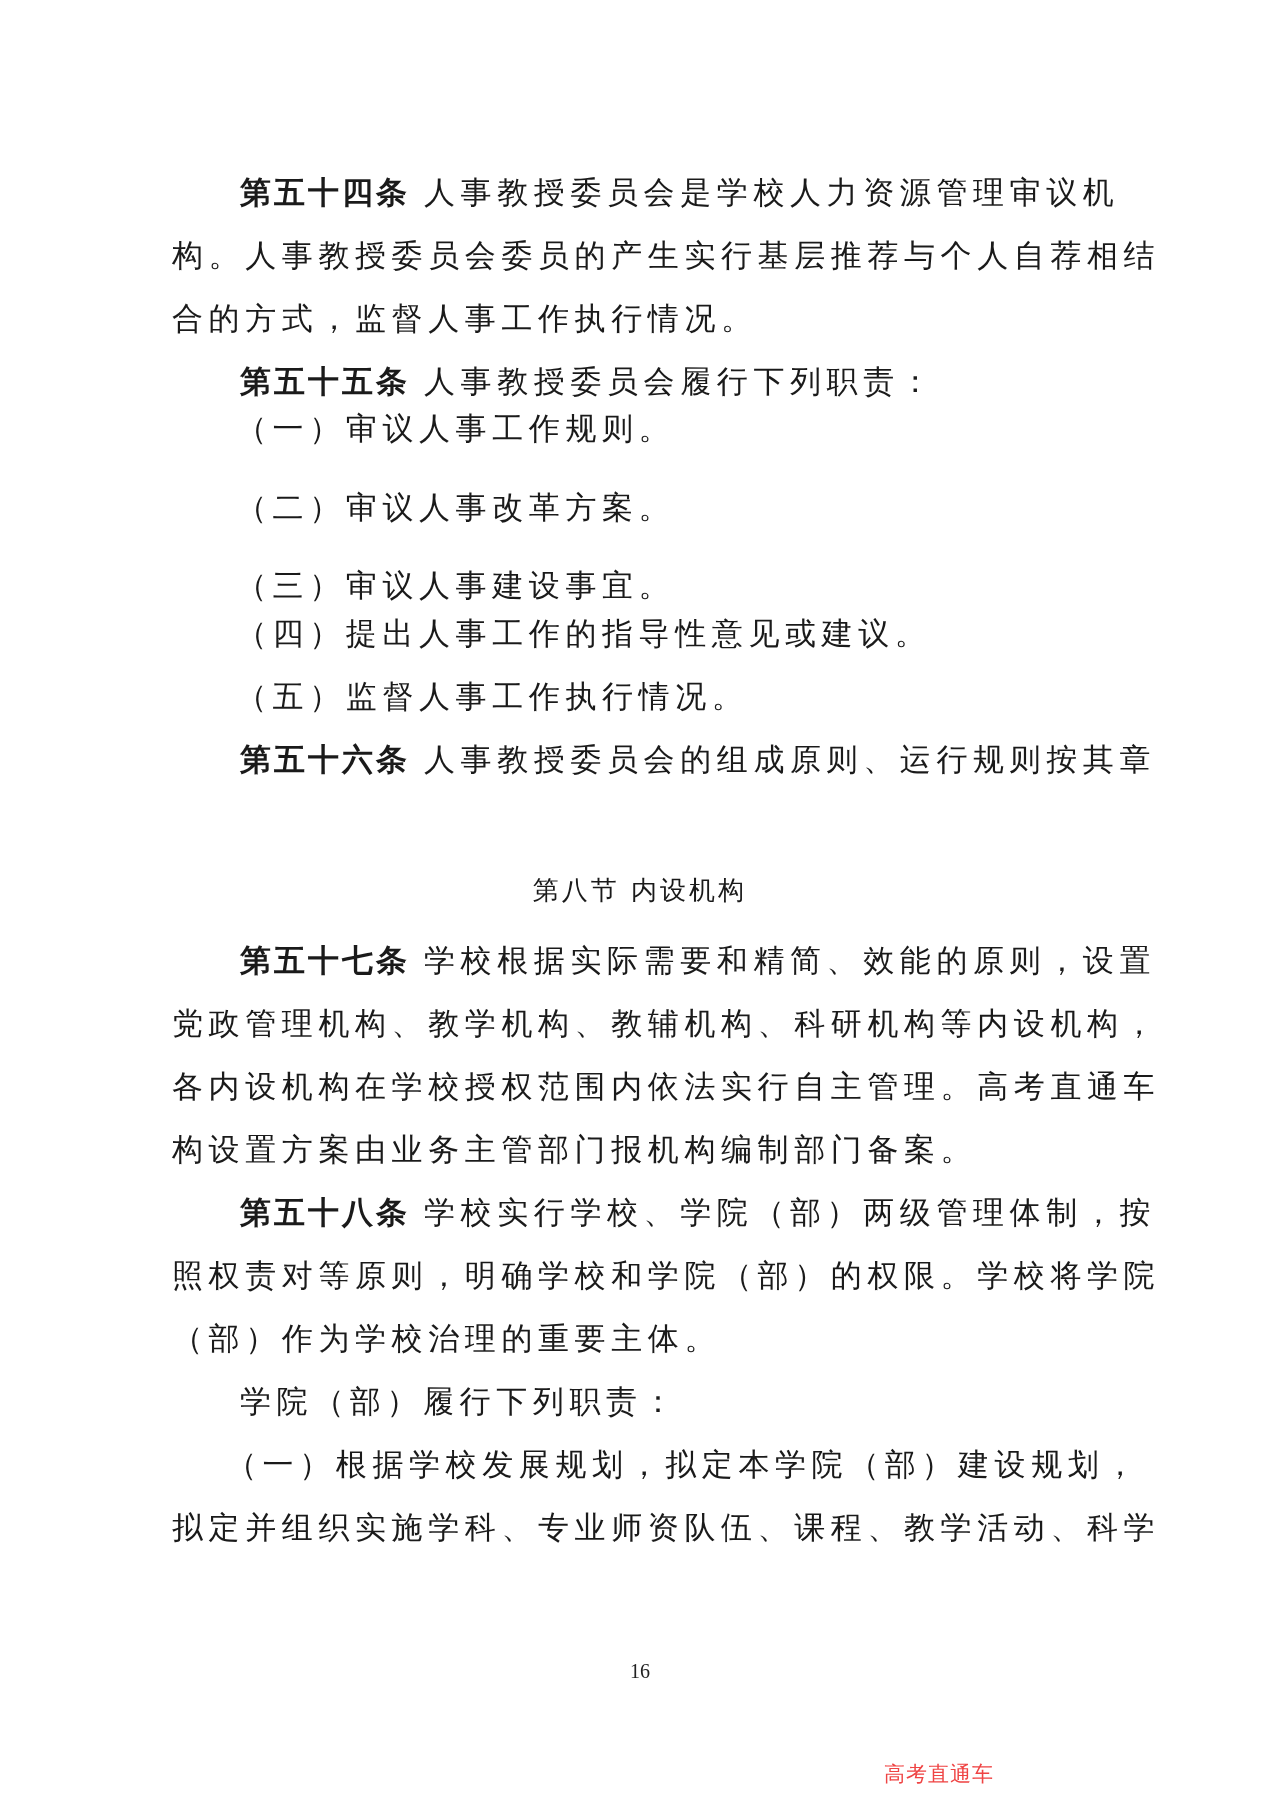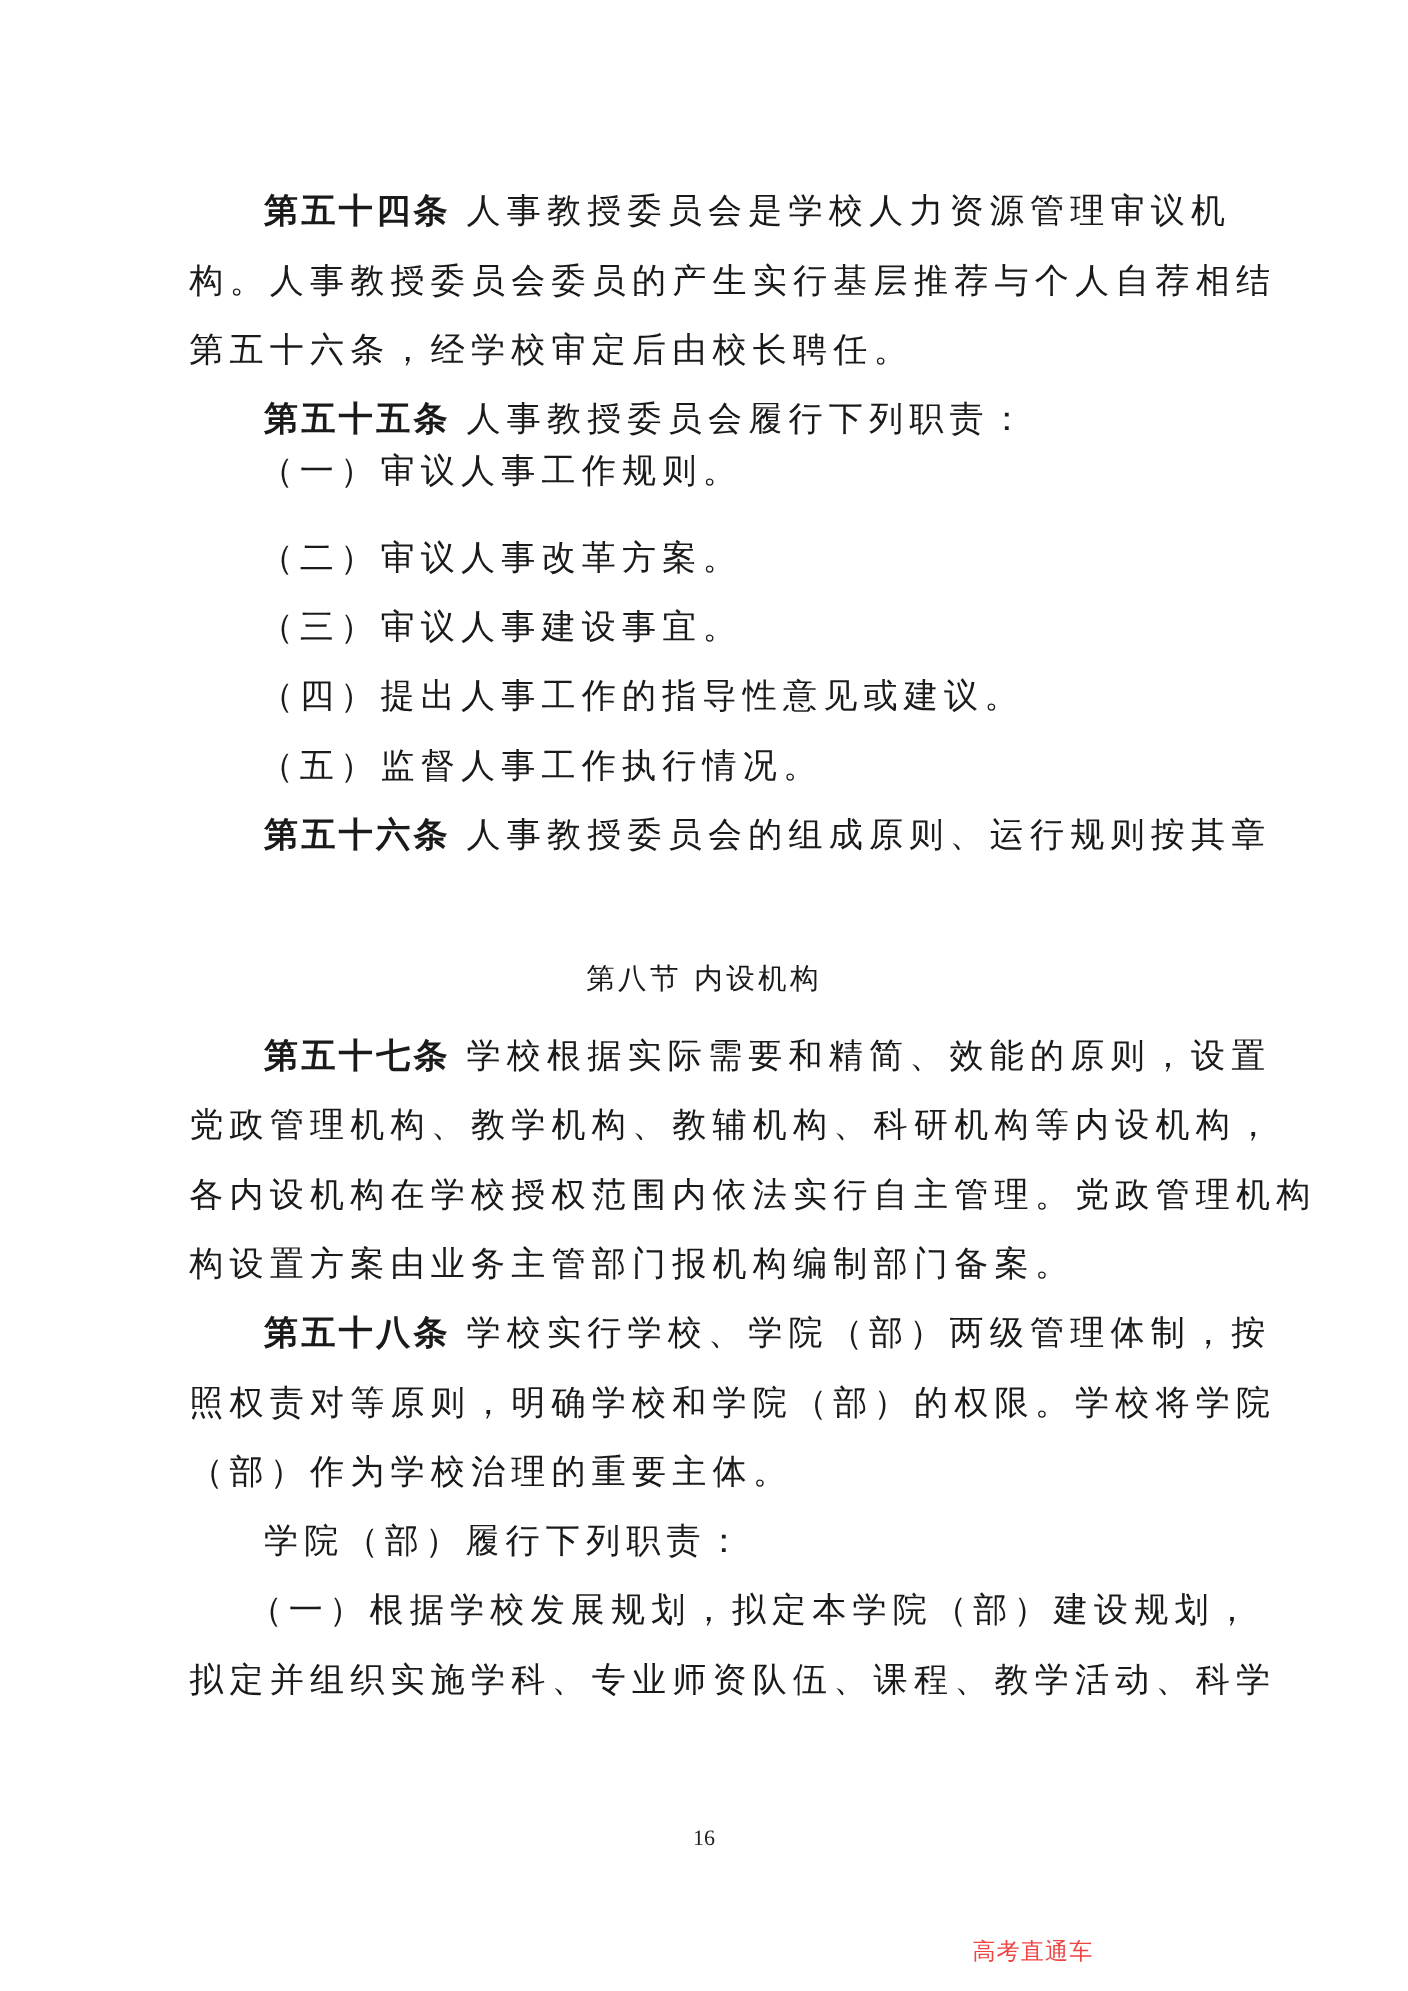--- a/index.html
+++ b/index.html
@@ -19,42 +19,42 @@
 </style>
 </head>
 <body>
 
 <div class="page">
 
   <div class="line indent" style="top:172px">
     <span class="label">第五十四条</span><span>人事教授委员会是学校人力资源管理审议机</span>
   </div>
   <div class="line" style="top:235px">构。人事教授委员会委员的产生实行基层推荐与个人自荐相结</div>
-  <div class="line" style="top:298px">第五十六条，经学校审定后由校长聘任。</div>
+  <div class="line" style="top:298px">合的方式，监督人事工作执行情况。</div>
 
   <div class="line indent" style="top:361px">
     <span class="label">第五十五条</span><span>人事教授委员会履行下列职责：</span>
   </div>
   <div class="line item" style="top:408px">（一）审议人事工作规则。</div>
   <div class="line item" style="top:487px">（二）审议人事改革方案。</div>
-  <div class="line item" style="top:550px">（三）审议人事建设事宜。</div>
+  <div class="line item" style="top:565px">（三）审议人事建设事宜。</div>
   <div class="line item" style="top:613px">（四）提出人事工作的指导性意见或建议。</div>
   <div class="line item" style="top:676px">（五）监督人事工作执行情况。</div>
 
   <div class="line indent" style="top:739px">
     <span class="label">第五十六条</span><span>人事教授委员会的组成原则、运行规则按其章</span>
   </div>
 
   <div class="line center" style="top:870px; font-size:26px;">第八节  内设机构</div>
 
   <div class="line indent" style="top:940px">
     <span class="label">第五十七条</span><span>学校根据实际需要和精简、效能的原则，设置</span>
   </div>
   <div class="line" style="top:1003px">党政管理机构、教学机构、教辅机构、科研机构等内设机构，</div>
-  <div class="line" style="top:1066px">各内设机构在学校授权范围内依法实行自主管理。党政管理机构</div>
+  <div class="line" style="top:1066px">各内设机构在学校授权范围内依法实行自主管理。高考直通车</div>
   <div class="line" style="top:1129px">构设置方案由业务主管部门报机构编制部门备案。</div>
 
   <div class="line indent" style="top:1192px">
     <span class="label">第五十八条</span><span>学校实行学校、学院（部）两级管理体制，按</span>
   </div>
   <div class="line" style="top:1255px">照权责对等原则，明确学校和学院（部）的权限。学校将学院</div>
   <div class="line" style="top:1318px">（部）作为学校治理的重要主体。</div>
   <div class="line indent" style="top:1381px">学院（部）履行下列职责：</div>
   <div class="line" style="top:1444px; left:226px;">（一）根据学校发展规划，拟定本学院（部）建设规划，</div>
   <div class="line" style="top:1507px">拟定并组织实施学科、专业师资队伍、课程、教学活动、科学</div>

